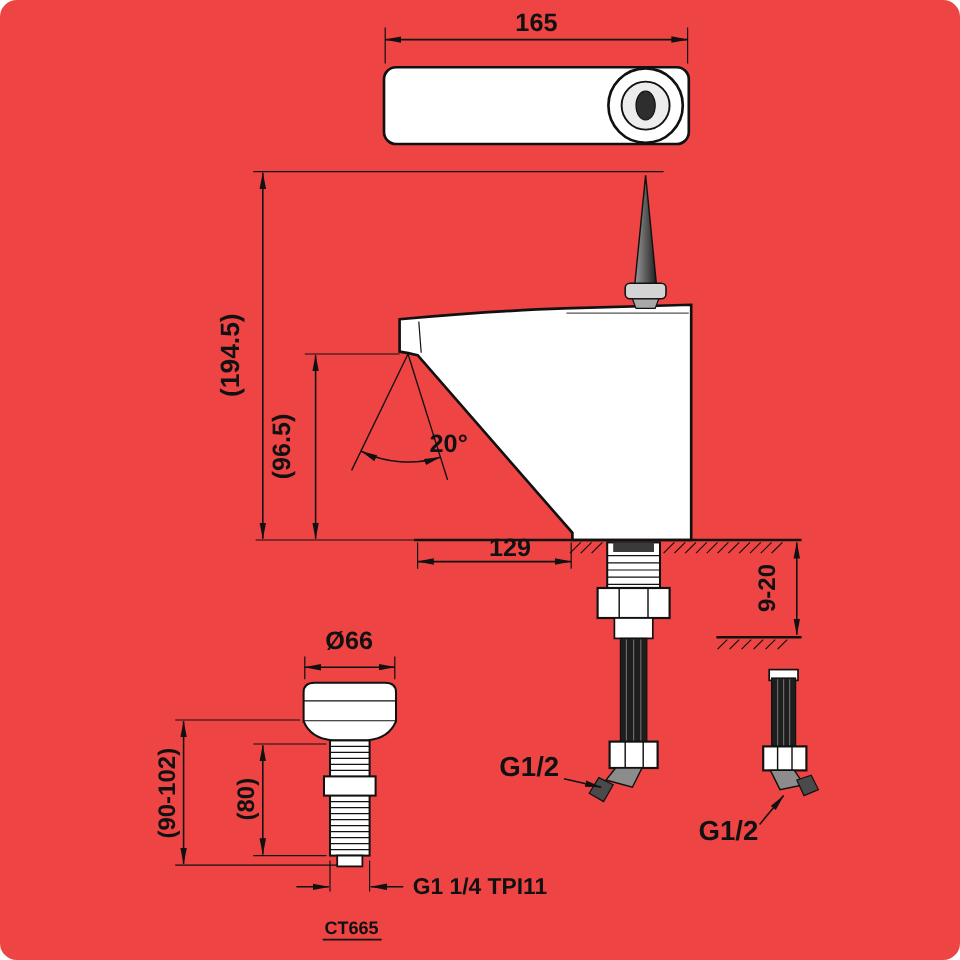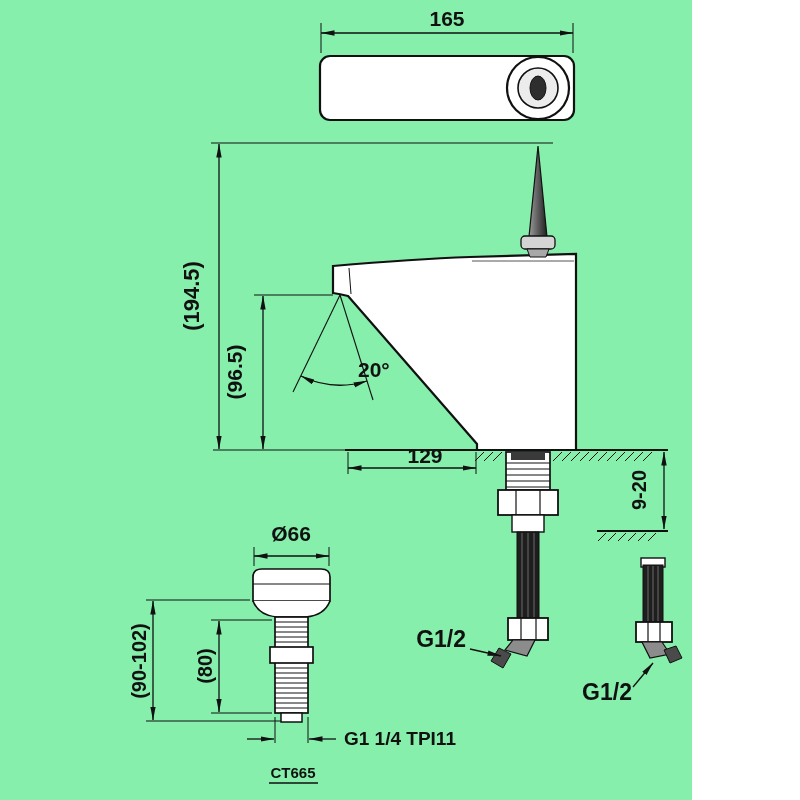--- a/index.html
+++ b/index.html
@@ -1,16 +1,16 @@
 <!DOCTYPE html>
 <html><head>
 <meta charset="utf-8">
 <style>
   html,body{margin:0;padding:0;background:#ffffff;}
-  .page{width:692px;height:800px;background:#86efac;position:relative;overflow:hidden;}
+  .page{width:800px;height:800px;background:#ef4444;position:relative;overflow:hidden;border-radius:14px;}
   svg{display:block;}
   svg text{font-family:"Liberation Sans", sans-serif;font-weight:700;fill:#111111;}
   .dim-line{stroke:#111;stroke-width:1.3;fill:none;}
   .ext-line{stroke:#111;stroke-width:1;fill:none;}
   .obj{stroke:#111;stroke-width:2.2;fill:#ffffff;}
   .obj-med{stroke:#111;stroke-width:1.7;fill:#ffffff;}
   .thin{stroke:#111;stroke-width:1;fill:none;}
 </style>
 </head>
 <body>

